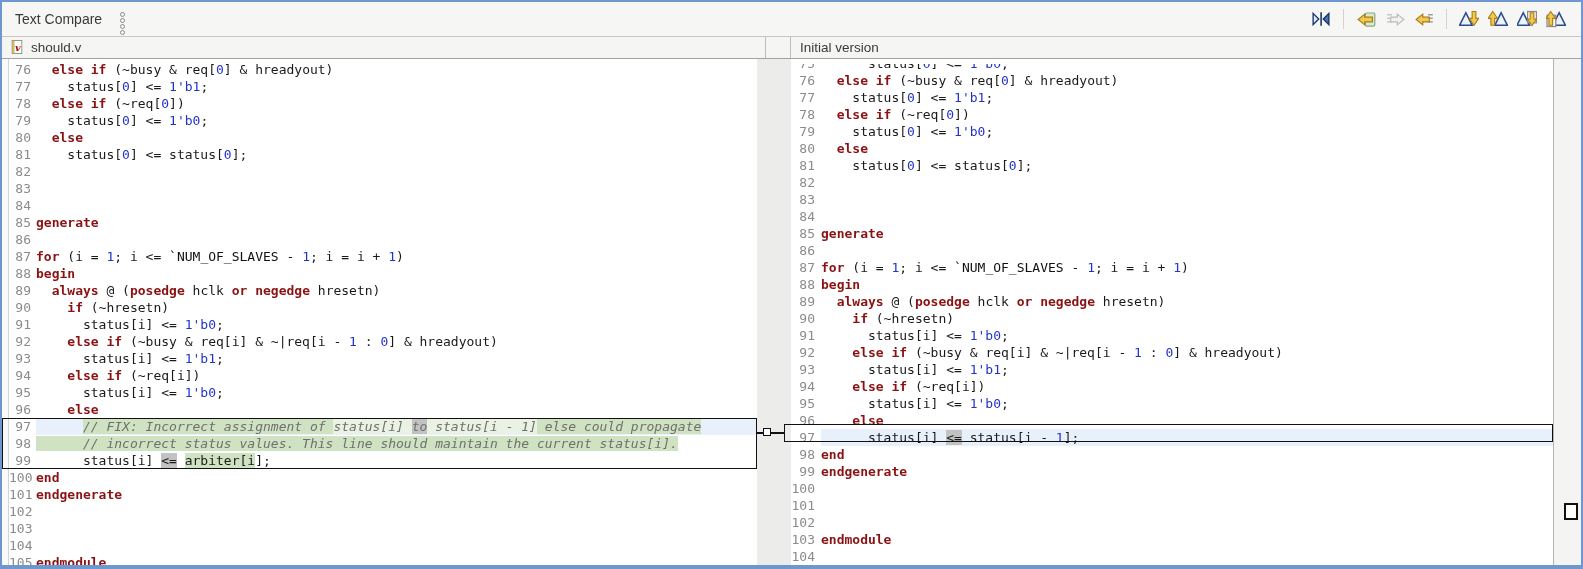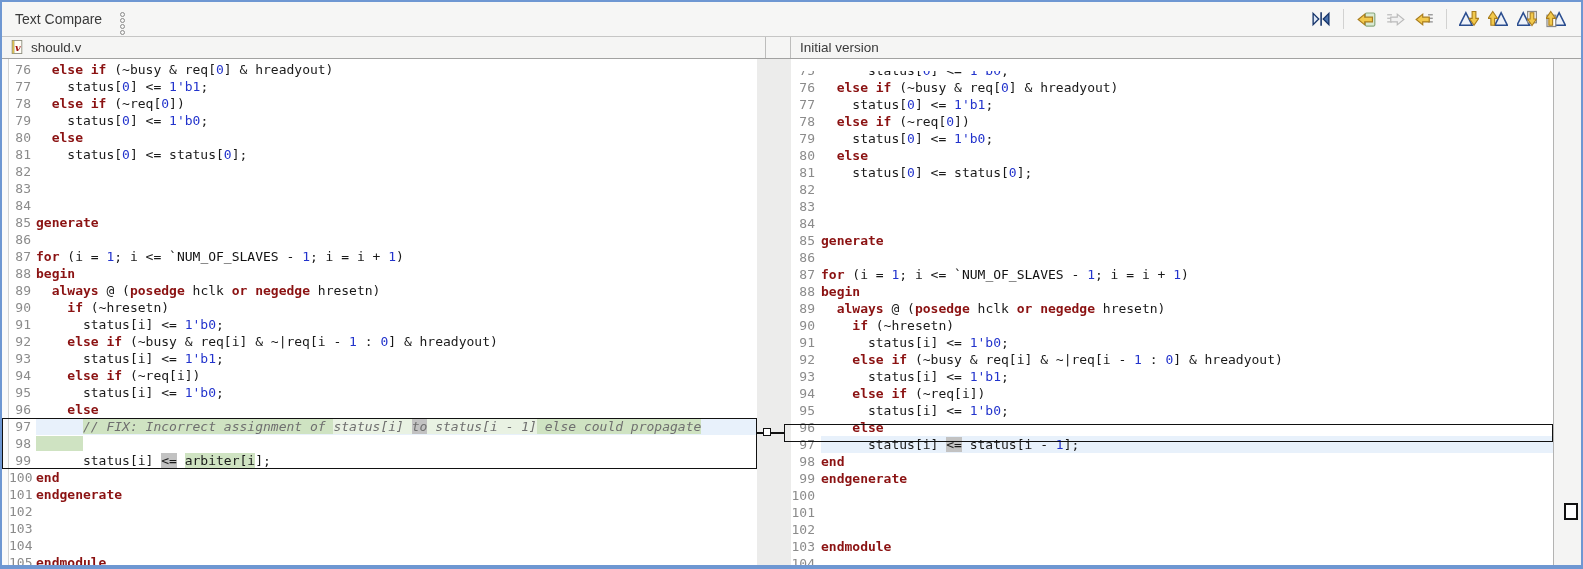--- a/index.html
+++ b/index.html
@@ -20,21 +20,21 @@
     border-bottom:1px solid #a2a2a1;font-size:13.5px;color:#3a3a3a;}
   .hdr-left{position:absolute;left:8px;top:2px;display:flex;align-items:center;gap:7px;}
   .hdr-right{position:absolute;left:798px;top:3px;}
   .hdr-div1{position:absolute;left:763px;top:0;width:1px;height:21px;background:#bdbdbc;}
   .hdr-div2{position:absolute;left:788px;top:0;width:1px;height:21px;background:#bdbdbc;}
   
   .content{position:absolute;left:0;top:57px;right:0;bottom:0;overflow:hidden;background:#fff;}
   .annot-ruler{position:absolute;left:0;top:0;bottom:0;width:6px;background:#fafafa;border-right:1px solid #d4d4d3;}
   .pane-left{position:absolute;left:7px;top:0;width:748px;bottom:0;overflow:hidden;}
   .gutter{position:absolute;left:755px;top:0;width:34px;bottom:0;background:#ececeb;}
-  .pane-right{position:absolute;left:789px;top:12px;width:762px;bottom:0;overflow:hidden;}
+  .pane-right{position:absolute;left:789px;top:5px;width:762px;bottom:0;overflow:hidden;}
   .overview-ruler{position:absolute;left:1551px;top:0;width:28px;bottom:0;background:#f4f4f3;border-left:1px solid #b3b3b2;}
   .ov-marker{position:absolute;left:10px;top:444px;width:10px;height:13px;border:2px solid #111;background:#fff;cursor:pointer;}
   .code{position:absolute;left:0;right:0;}
   .code-left{top:2px;}
   .code-right{top:-9px;}
   .cl{display:flex;height:17px;line-height:17px;font-family:"DejaVu Sans Mono",monospace;font-size:13px;white-space:pre;}
   .cl .ln{flex:none;color:#8b8b8b;text-align:right;background:#fff;}
   .pane-left .ln{width:22px;padding-right:5px;}
   .pane-right .ln{width:24px;padding-right:6px;}
   .cl .tx{flex:1;color:#1a1a1a;}
@@ -171,21 +171,21 @@
           <div class="cl"><span class="ln">88</span><span class="tx"><span class="t-k">begin</span></span></div>
           <div class="cl"><span class="ln">89</span><span class="tx"><span class="t-p">  </span><span class="t-k">always</span><span class="t-p"> @ (</span><span class="t-k">posedge</span><span class="t-p"> hclk </span><span class="t-k">or</span><span class="t-p"> </span><span class="t-k">negedge</span><span class="t-p"> hresetn)</span></span></div>
           <div class="cl"><span class="ln">90</span><span class="tx"><span class="t-p">    </span><span class="t-k">if</span><span class="t-p"> (~hresetn)</span></span></div>
           <div class="cl"><span class="ln">91</span><span class="tx"><span class="t-p">      status[i] &lt;= </span><span class="t-n">1'b0</span><span class="t-p">;</span></span></div>
           <div class="cl"><span class="ln">92</span><span class="tx"><span class="t-p">    </span><span class="t-k">else if</span><span class="t-p"> (~busy &amp; req[i] &amp; ~|req[i - </span><span class="t-n">1</span><span class="t-p"> : </span><span class="t-n">0</span><span class="t-p">] &amp; hreadyout)</span></span></div>
           <div class="cl"><span class="ln">93</span><span class="tx"><span class="t-p">      status[i] &lt;= </span><span class="t-n">1'b1</span><span class="t-p">;</span></span></div>
           <div class="cl"><span class="ln">94</span><span class="tx"><span class="t-p">    </span><span class="t-k">else if</span><span class="t-p"> (~req[i])</span></span></div>
           <div class="cl"><span class="ln">95</span><span class="tx"><span class="t-p">      status[i] &lt;= </span><span class="t-n">1'b0</span><span class="t-p">;</span></span></div>
           <div class="cl"><span class="ln">96</span><span class="tx"><span class="t-p">    </span><span class="t-k">else</span></span></div>
           <div class="cl"><span class="ln">97</span><span class="tx row-blue"><span class="t-c">      </span><span class="t-c b-g">// FIX: Incorrect assignment of </span><span class="t-c b-pg">status[i] </span><span class="t-c b-gr">to</span><span class="t-c b-pg"> status[i - 1]</span><span class="t-c b-g"> else could propagate</span></span></div>
-          <div class="cl"><span class="ln">98</span><span class="tx"><span class="t-c b-g">      </span></span></div>
+          <div class="cl"><span class="ln">98</span><span class="tx"><span class="t-c b-g">      </span><span class="t-c b-g">// incorrect status values. This line should maintain the current status[i].</span></span></div>
           <div class="cl"><span class="ln">99</span><span class="tx"><span class="t-p">      status[i] </span><span class="t-p b-gr">&lt;=</span><span class="t-p"> </span><span class="t-p b-g">arbiter[i</span><span class="t-p">];</span></span></div>
           <div class="cl"><span class="ln">100</span><span class="tx"><span class="t-k">end</span></span></div>
           <div class="cl"><span class="ln">101</span><span class="tx"><span class="t-k">endgenerate</span></span></div>
           <div class="cl"><span class="ln">102</span><span class="tx"></span></div>
           <div class="cl"><span class="ln">103</span><span class="tx"></span></div>
           <div class="cl"><span class="ln">104</span><span class="tx"></span></div>
           <div class="cl"><span class="ln">105</span><span class="tx"><span class="t-k">endmodule</span></span></div>
         </div>
     </div>
 

